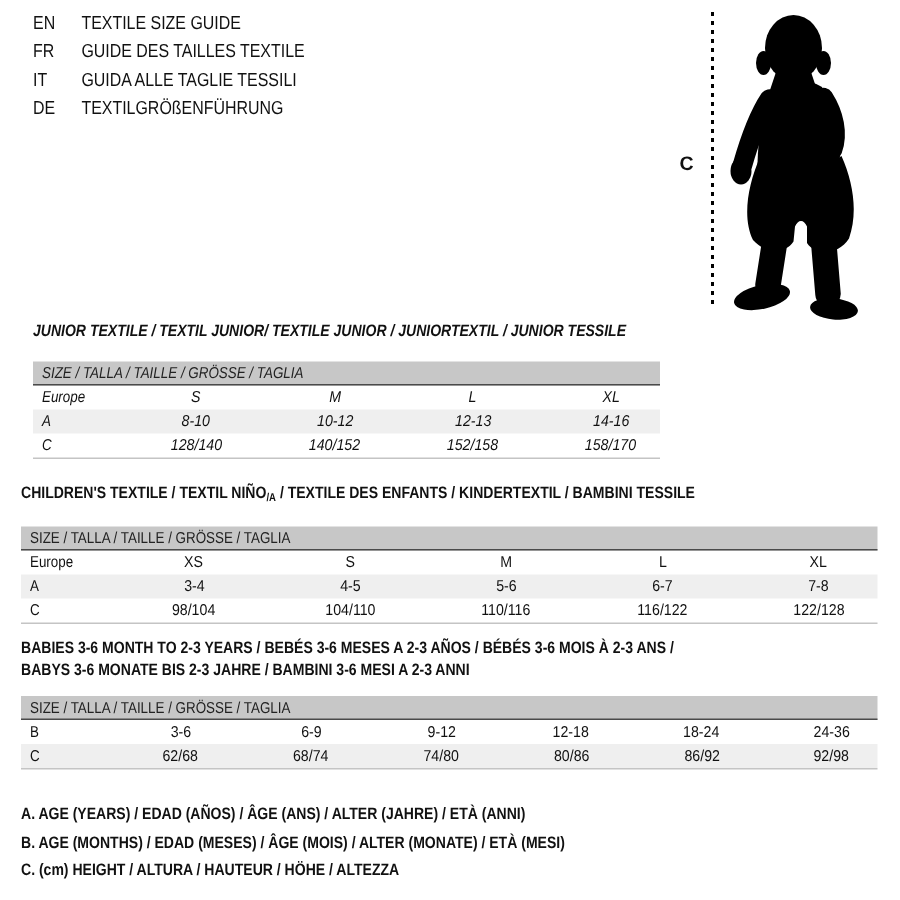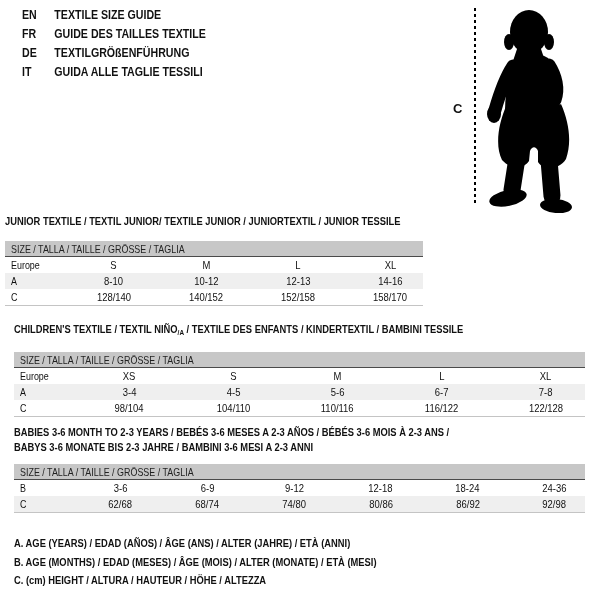--- a/index.html
+++ b/index.html
@@ -10,33 +10,33 @@
     -webkit-font-smoothing:antialiased;
   }
   #canvas{position:relative;width:600px;height:600px;overflow:hidden;background:#fff;}
 
   
   .cx{display:inline-block;transform:scaleX(0.85);transform-origin:0 50%;white-space:nowrap;}
   .cxc{display:inline-block;transform:scaleX(0.9);transform-origin:50% 50%;white-space:nowrap;}
 
   
   #languages{position:absolute;left:22px;top:8px;}
-  .lang-row{height:19px;font-size:12.5px;font-weight:bold;white-space:nowrap;}
+  .lang-row{height:19px;font-size:12.5px;font-weight:normal;white-space:nowrap;}
   .lang-code{display:inline-block;width:38px;}
 
   
   #figure{position:absolute;left:440px;top:0;width:160px;height:215px;}
   #figure .dash{position:absolute;left:34px;top:8px;width:2px;height:198px;
     background:repeating-linear-gradient(to bottom,var(--silhouette,#000) 0 3px,transparent 3px 6px);}
   #figure .measure-label{position:absolute;left:13px;top:101px;font-size:13px;font-weight:bold;}
   #figure svg{position:absolute;left:42px;top:2px;}
 
   
   .sec{position:absolute;}
-  #sec0{left:5px;top:214px;width:418px;}
+  #sec0{left:22px;top:214px;width:418px;font-style:italic;}
   #sec1{left:14px;top:322px;width:571px;}
   #sec2{left:14px;top:425px;width:571px;}
   .sec-title{font-size:11px;font-weight:bold;line-height:15px;margin-bottom:12px;white-space:nowrap;}
   #sec2 .sec-title{margin-bottom:9px;}
   .sub{font-size:7.5px;vertical-align:-2px;}
 
   
   .size-table{width:100%;border-bottom:1px solid var(--rule_light,#c4c4c4);font-size:10.5px;}
   .thead{height:16px;background:var(--header_row_bg,#c7c7c7);
     border-bottom:1.5px solid var(--rule_dark,#4a4a4a);
@@ -51,22 +51,22 @@
   .footnote-line{height:18.5px;white-space:nowrap;}
 </style>
 </head>
 <body>
 
 <div id="canvas">
 
   <div id="languages">
       <div class="lang-row"><span class="cx"><span class="lang-code">EN</span><span class="lang-label">TEXTILE SIZE GUIDE</span></span></div>
       <div class="lang-row"><span class="cx"><span class="lang-code">FR</span><span class="lang-label">GUIDE DES TAILLES TEXTILE</span></span></div>
+      <div class="lang-row"><span class="cx"><span class="lang-code">IT</span><span class="lang-label">GUIDA ALLE TAGLIE TESSILI</span></span></div>
       <div class="lang-row"><span class="cx"><span class="lang-code">DE</span><span class="lang-label">TEXTILGRÖßENFÜHRUNG</span></span></div>
-      <div class="lang-row"><span class="cx"><span class="lang-code">IT</span><span class="lang-label">GUIDA ALLE TAGLIE TESSILI</span></span></div>
     </div>
 
   <div id="figure">
     <div class="dash"></div>
     <div class="measure-label">C</div>
     <svg width="116" height="212" viewBox="0 0 116 212" aria-hidden="true">
       <g fill="#000" stroke="none">
         <ellipse cx="47" cy="30" rx="19" ry="22"></ellipse>
         <ellipse cx="27" cy="40" rx="5" ry="8"></ellipse>
         <ellipse cx="67" cy="40" rx="5" ry="8"></ellipse>

